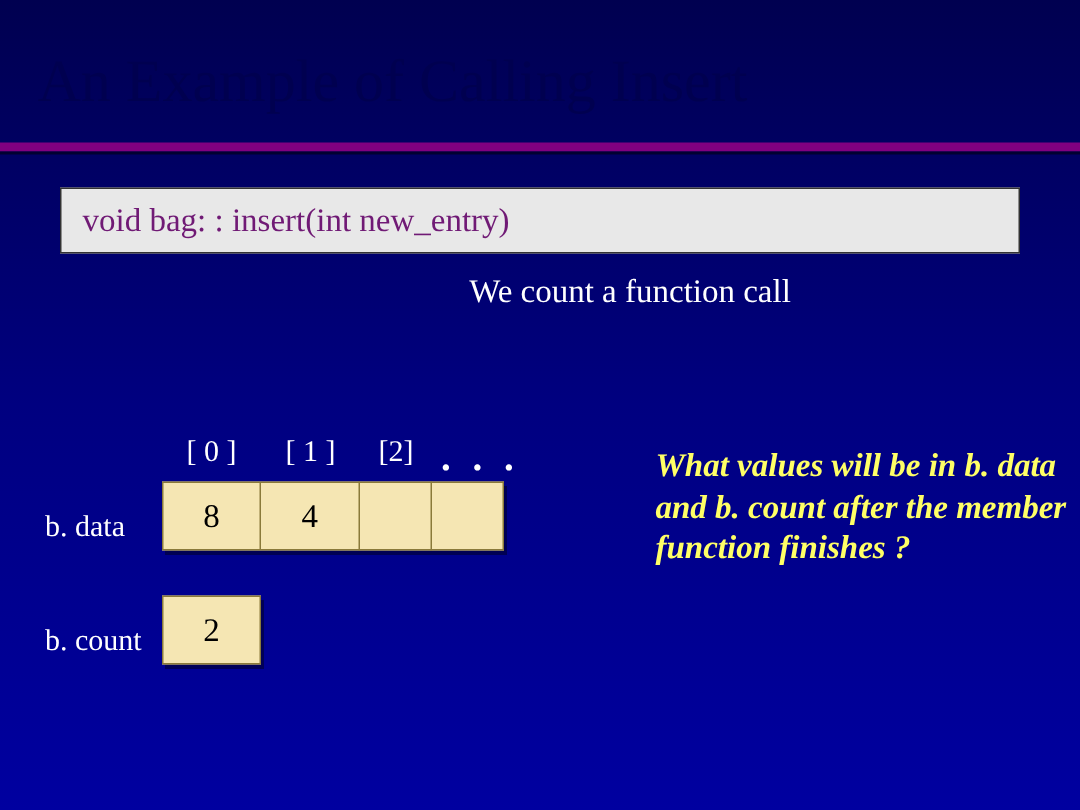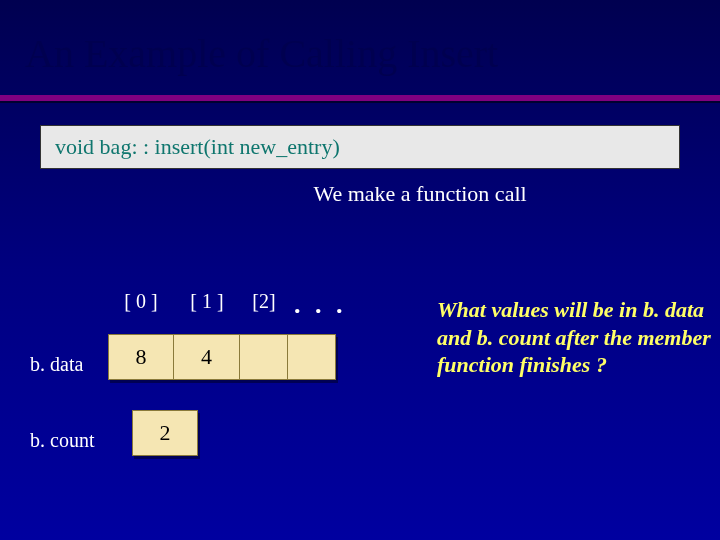--- a/index.html
+++ b/index.html
@@ -25,21 +25,21 @@
   .divider-shadow {
     height: 2px;
     background: #000030;
   }
   .code-box {
     margin: 22px 40px 12px 40px;
     background: #e8e8e8;
     border: 1px solid #333;
     padding: 8px 14px;
     font-size: 22px;
-    color: #0f766e;
+    color: #701a75;
   }
   .caption {
     color: #fff;
     font-size: 22px;
     text-align: center;
     margin: 12px 0 0 120px;
     line-height: 1.2;
   }
   .array-area {
     position: absolute;
@@ -60,21 +60,21 @@
   .ellipsis {
     color: #fff;
     font-size: 26px;
     font-weight: bold;
     letter-spacing: 4px;
     padding-left: 6px;
   }
   .row {
     display: flex;
     align-items: center;
-    margin-top: 14px;
+    margin-top: 1px;
   }
   .row-label {
     width: 78px;
     color: #fff;
     font-size: 20px;
     text-align: left;
     align-self: flex-end;
     padding-bottom: 4px;
   }
   .cells {
@@ -88,21 +88,21 @@
     display: flex;
     align-items: center;
     justify-content: center;
     font-size: 22px;
     color: #000;
     box-shadow: 2px 3px 0 rgba(0,0,0,0.4);
     margin-right: 0;
   }
   .cell + .cell { border-left: none; }
   .cell.narrow { width: 48px; }
-  .count-row { margin-top: 30px; gap: 24px; }
+  .count-row { margin-top: 30px; }
   .question {
     position: absolute;
     left: 437px;
     top: 296px;
     width: 280px;
     color: #ffff66;
     font-style: italic;
     font-weight: bold;
     font-size: 22px;
     line-height: 1.25;
@@ -111,21 +111,21 @@
 </head>
 <body>
 
 <h1 class="title">An Example of Calling Insert</h1>
 <div class="divider"></div>
 <div class="divider-shadow"></div>
 
 <div class="code-box">void bag: : insert(int new_entry)</div>
 
 <div class="caption">
-  <span>We make a function call</span><br>
+  <span>We count a function call</span><br>
 </div>
 
 <div class="array-area">
   <div class="indices">
     <div class="index-label">[ 0 ]</div>
     <div class="index-label">[ 1 ]</div>
     <div class="index-label narrow">[2]</div>
     <div class="ellipsis">. . .</div>
   </div>
 

